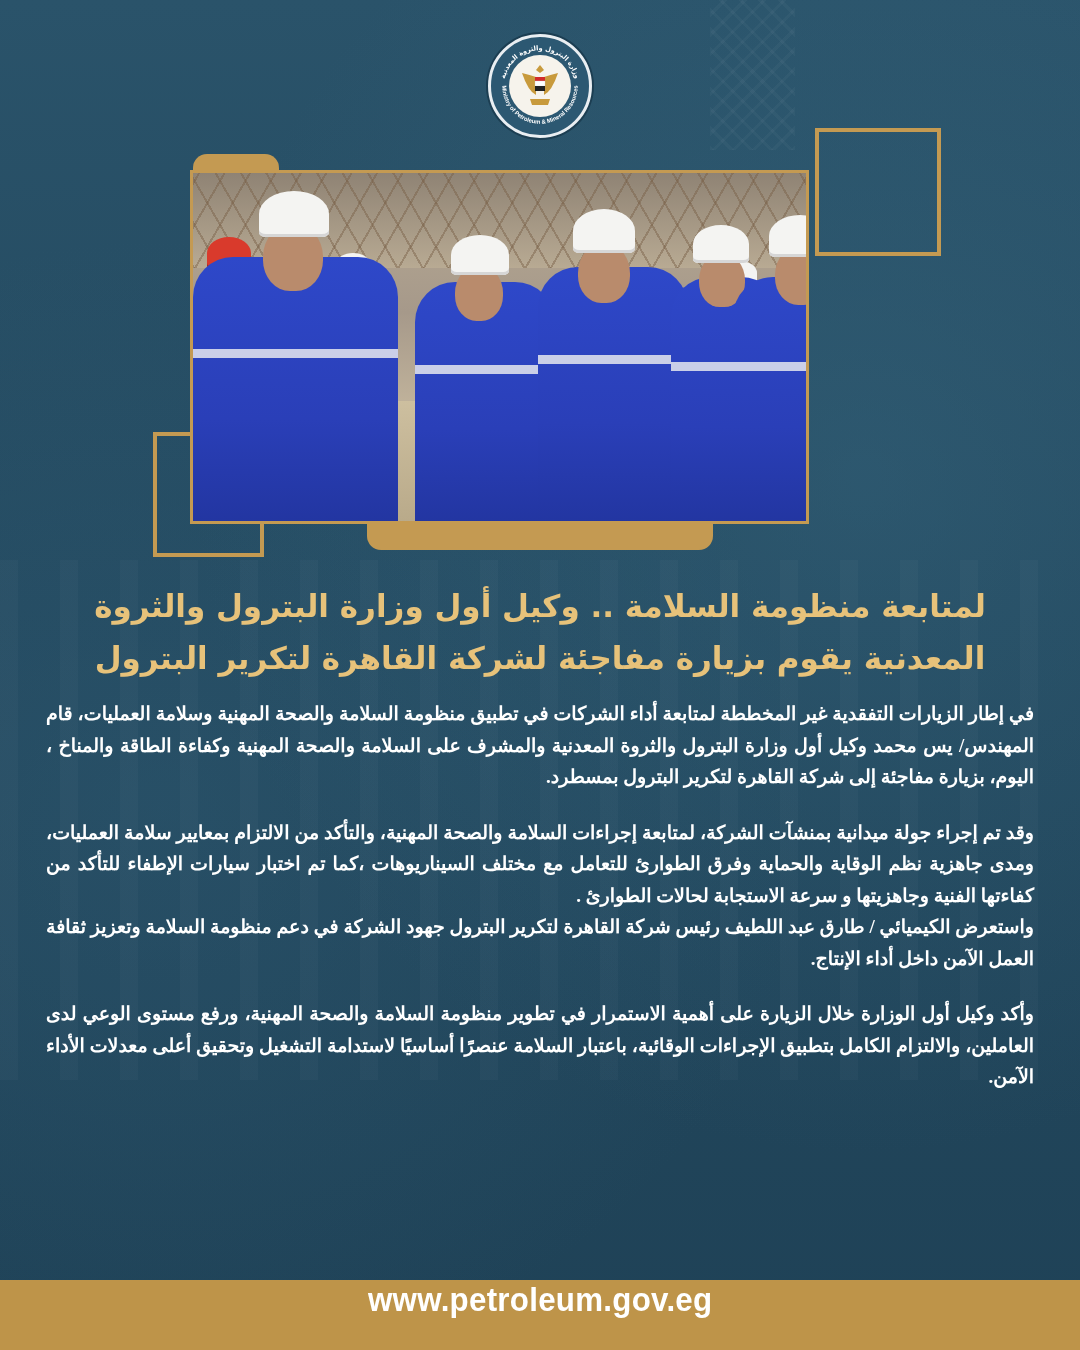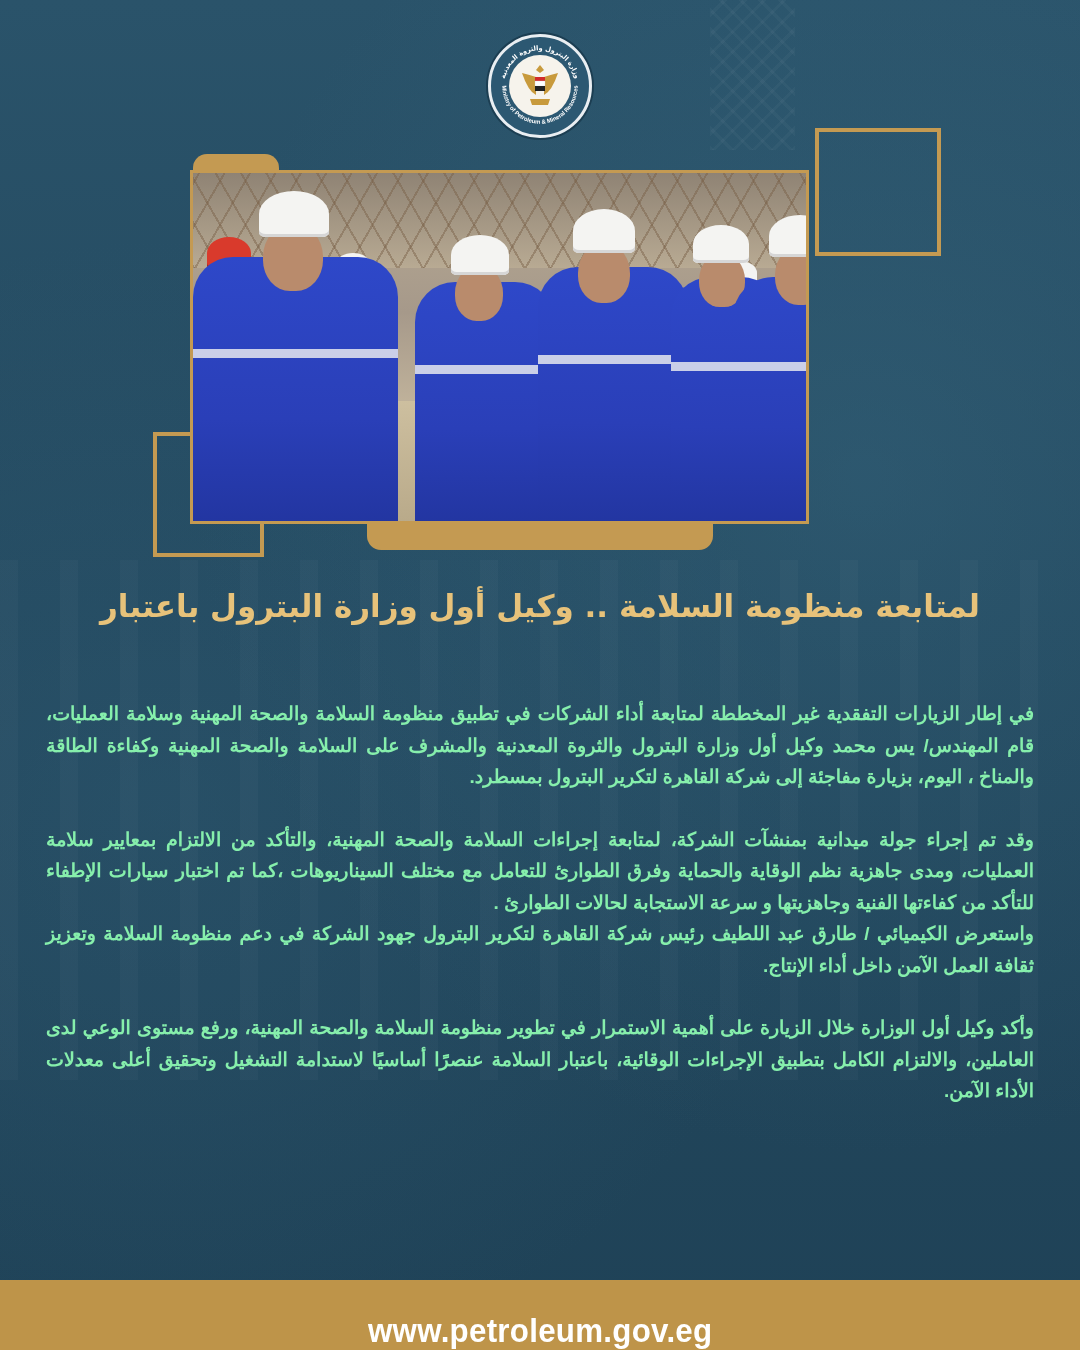--- a/index.html
+++ b/index.html
@@ -106,33 +106,33 @@
     color: #e7c27a;
     font-family: "DejaVu Sans", sans-serif;
     font-weight: bold; font-size: 31px; line-height: 52px;
   }
   .title span { display: block; }
 
   
   .body-text {
     position: absolute; left: 46px; right: 46px; top: 698px;
     direction: rtl; text-align: justify;
-    color: #86efac;
-    font-family: Liberation Sans, sans-serif;
+    color: #ffffff;
+    font-family: Liberation Serif, serif;
     font-weight: bold;
     font-size: 19px; line-height: 31.5px;
   }
   .body-text p { margin: 0; text-align-last: right; }
-  .body-text p.gap { margin-top: 31px; }
+  .body-text p.gap { margin-top: 24px; }
 
   
   .footer {
     position: absolute; left: 0; right: 0; top: 1280px; height: 70px;
     background: #be9449;
-    display: flex; align-items: flex-end; justify-content: center;
+    display: flex; align-items: flex-start; justify-content: center;
   }
   .footer-url {
     color: #ffffff;
     font-family: "Liberation Sans", sans-serif;
     font-weight: bold;
     font-size: 34px; letter-spacing: 0.3px;
     transform: scaleX(0.92);
   }
 </style>
 </head>
@@ -198,21 +198,22 @@
   <div class="worker" style="left:478px; width:110px; height:250px;"></div>
   <div class="head" style="left:506px; top:80px; width:46px; height:54px;"></div>
   <div class="helmet" style="left:500px; top:52px; width:56px; height:38px;"></div>
 
   <div class="worker" style="left:540px; width:150px; height:250px;"></div>
   <div class="head" style="left:582px; top:72px; width:52px; height:60px;"></div>
   <div class="helmet" style="left:576px; top:42px; width:62px; height:42px;"></div>
 </div>
 
 <div class="title">
-  <span>لمتابعة منظومة السلامة .. وكيل أول وزارة البترول باعتبار</span>
+  <span>لمتابعة منظومة السلامة .. وكيل أول وزارة البترول والثروة</span>
+  <span>المعدنية يقوم بزيارة مفاجئة لشركة القاهرة لتكرير البترول</span>
 </div>
 
 <div class="body-text">
   <p>في إطار الزيارات التفقدية غير المخططة لمتابعة أداء الشركات في تطبيق منظومة السلامة والصحة المهنية وسلامة العمليات، قام المهندس/ يس محمد وكيل أول وزارة البترول والثروة المعدنية والمشرف على السلامة والصحة المهنية وكفاءة الطاقة والمناخ ، اليوم، بزيارة مفاجئة إلى شركة القاهرة لتكرير البترول بمسطرد.</p>
   <p class="gap">وقد تم إجراء جولة ميدانية بمنشآت الشركة، لمتابعة إجراءات السلامة والصحة المهنية، والتأكد من الالتزام بمعايير سلامة العمليات، ومدى جاهزية نظم الوقاية والحماية وفرق الطوارئ للتعامل مع مختلف السيناريوهات ،كما تم اختبار سيارات الإطفاء للتأكد من كفاءتها الفنية وجاهزيتها و سرعة الاستجابة لحالات الطوارئ .</p>
   <p>واستعرض الكيميائي / طارق عبد اللطيف رئيس شركة القاهرة لتكرير البترول جهود الشركة في دعم منظومة السلامة وتعزيز ثقافة العمل الآمن داخل أداء الإنتاج.</p>
   <p class="gap">وأكد وكيل أول الوزارة خلال الزيارة على أهمية الاستمرار في تطوير منظومة السلامة والصحة المهنية، ورفع مستوى الوعي لدى العاملين، والالتزام الكامل بتطبيق الإجراءات الوقائية، باعتبار السلامة عنصرًا أساسيًا لاستدامة التشغيل وتحقيق أعلى معدلات الأداء الآمن.</p>
 </div>
 
 <div class="footer">

